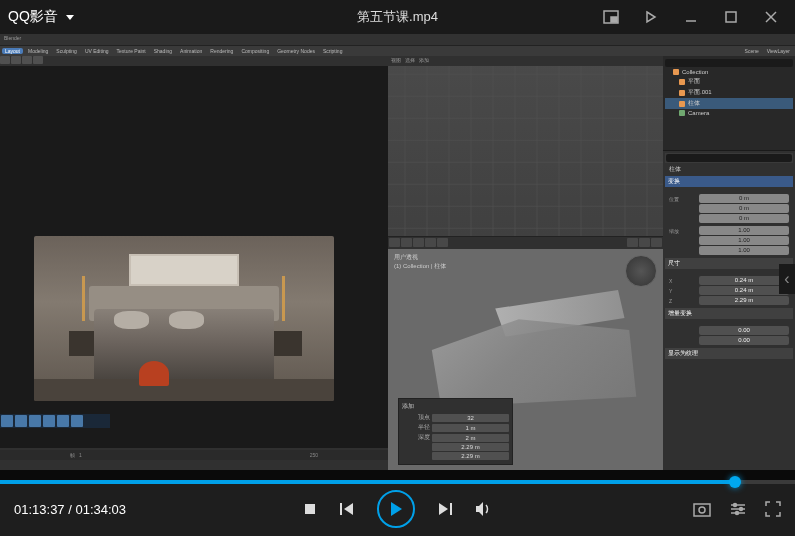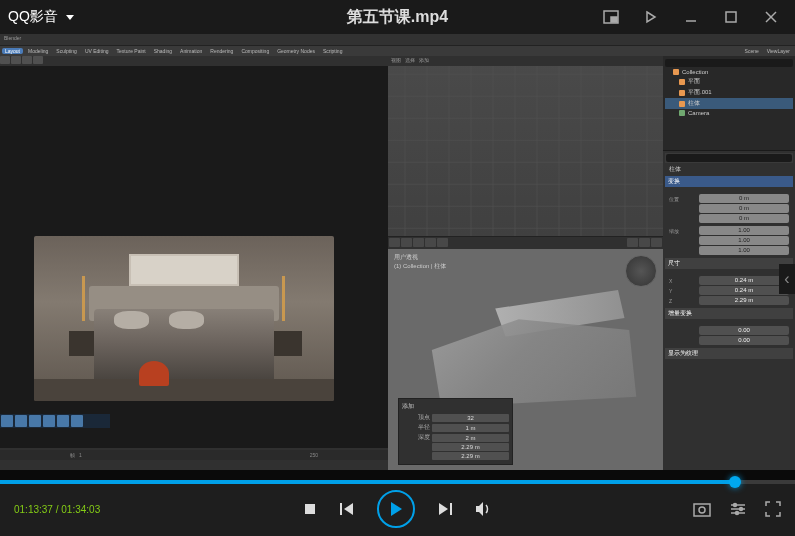--- a/index.html
+++ b/index.html
@@ -2,21 +2,21 @@
 <html><head>
 <meta charset="utf-8">
 <style>
 * { margin: 0; padding: 0; box-sizing: border-box; }
 body { width: 795px; height: 536px; background: #000; font-family: "Microsoft YaHei", sans-serif; color: #ccc; overflow: hidden; position: relative; }
 
 
 .titlebar { height: 34px; background: #1a1a1a; display: flex; align-items: center; padding: 0 8px; position: relative; }
 .app-title { font-size: 14px; color: #fff; display: flex; align-items: center; gap: 6px; }
 .app-title::after { content: ""; width: 0; height: 0; border-left: 4px solid transparent; border-right: 4px solid transparent; border-top: 5px solid #fff; margin-left: 2px; }
-.file-title { position: absolute; left: 50%; transform: translateX(-50%); font-size: 16px; color: #ddd; font-weight: bold; }
+.file-title { position: absolute; left: 50%; transform: translateX(-50%); font-size: 13px; color: #ddd; }
 .winbtns { margin-left: auto; display: flex; gap: 8px; align-items: center; }
 .winbtn { width: 32px; height: 28px; display: flex; align-items: center; justify-content: center; cursor: pointer; }
 .winbtn svg { stroke: #aaa; fill: none; stroke-width: 1.5; }
 
 
 .video-area { width: 100%; height: 448px; background: #0a0a0a; position: relative; overflow: hidden; }
 .blender-ui { position: absolute; left: 0; top: 0; width: 795px; height: 448px; }
 
 
 .bl-top { height: 12px; background: #323232; border-bottom: 1px solid #222; font-size: 5px; padding: 1px 4px; color: #999; }
@@ -78,21 +78,21 @@
 .num-val { flex: 1; height: 9px; background: #505050; text-align: center; line-height: 9px; font-size: 6px; color: #eee; border-radius: 2px; }
 .num-val.light { background: #888; color: #222; }
 .tab-arrow { position: absolute; right: 0; top: 230px; width: 16px; height: 30px; background: #1a1a1a; display: flex; align-items: center; justify-content: center; color: #888; }
 
 
 .player-bar { position: absolute; bottom: 0; left: 0; right: 0; height: 54px; background: #1e1e1e; }
 .progress-track { position: absolute; top: -2px; left: 0; right: 0; height: 4px; background: #3a3a3a; }
 .progress-fill { height: 100%; background: #00a0e8; width: 92.5%; position: relative; }
 .progress-thumb { position: absolute; right: -6px; top: -4px; width: 12px; height: 12px; background: #00a8f0; border-radius: 50%; box-shadow: 0 0 6px rgba(0,168,240,.8); }
 .player-controls { height: 54px; display: flex; align-items: center; padding: 0 14px; }
-.time-text { font-size: 10px; color: #84cc16; }
+.time-text { font-size: 13px; color: #ffffff; }
 .center-controls { position: absolute; left: 50%; transform: translateX(-50%); display: flex; align-items: center; gap: 22px; }
 .ctrl { cursor: pointer; display: flex; align-items: center; justify-content: center; }
 .ctrl svg { fill: #ddd; }
 .play-btn { width: 38px; height: 38px; border: 2px solid #00a0e8; border-radius: 50%; }
 .play-btn svg { fill: #00a0e8; }
 .right-controls { margin-left: auto; display: flex; gap: 18px; }
 .right-controls svg { stroke: #aaa; fill: none; stroke-width: 1.5; }
 
 .taskbar-mock { position: absolute; bottom: 54px; left: 0; width: 110px; height: 14px; background: #1a2838; display: flex; gap: 2px; padding: 1px; }
 .tb-icon { width: 12px; height: 12px; background: #4878a8; border-radius: 1px; }

